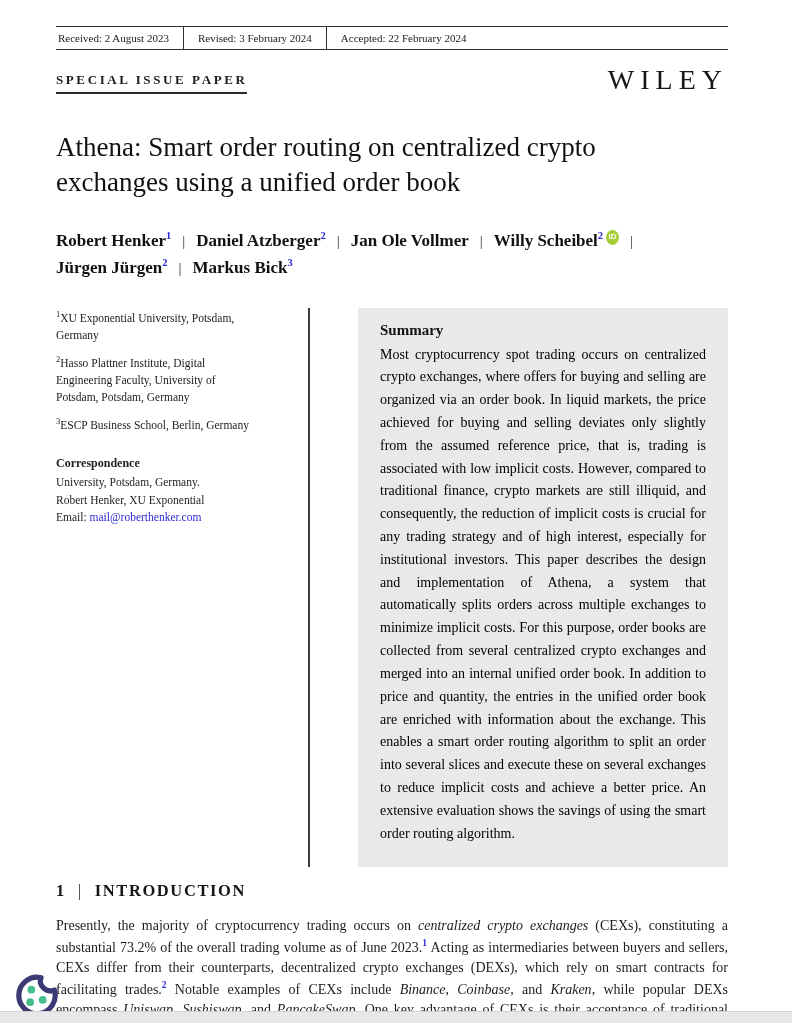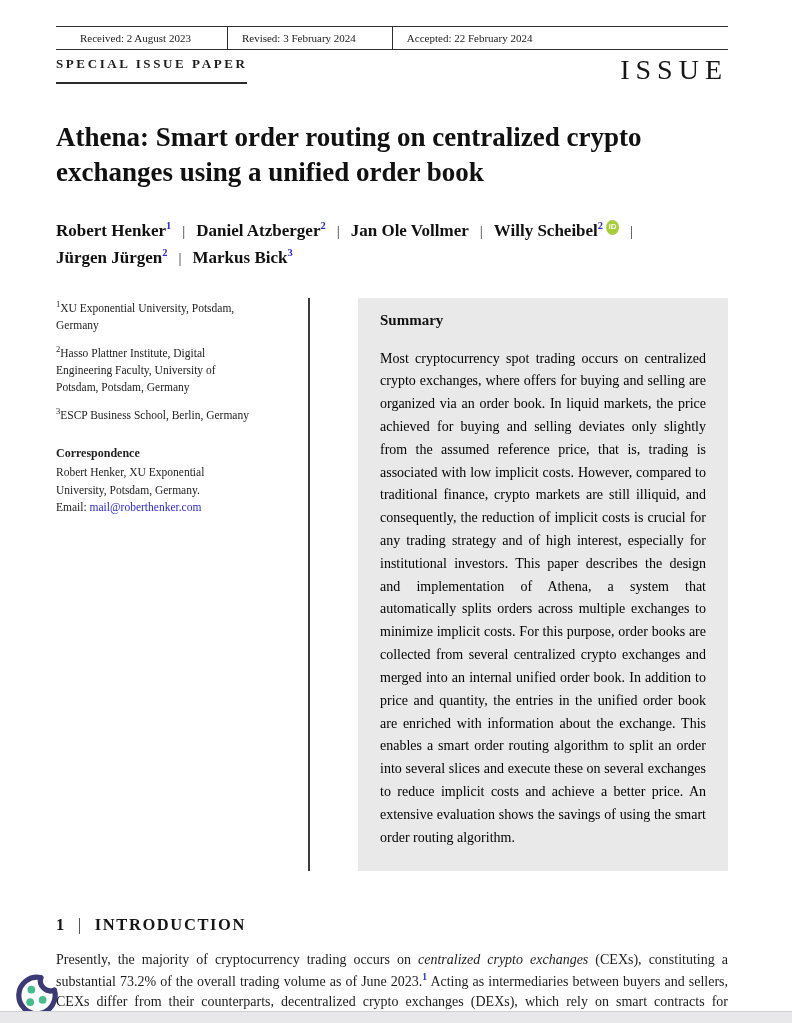--- a/index.html
+++ b/index.html
@@ -12,36 +12,36 @@
     width:792px; min-height:1023px;
     padding:26px 64px 26px 56px;
     display:flex; flex-direction:column;
   }
   
   .meta-bar {
     display:flex; align-items:stretch;
     border-top:1px solid #2e2e2e; border-bottom:1px solid #2e2e2e;
     font-size:11px; color:#222;
   }
-  .meta-item { padding:5px 14px 5px 14px;margin-left:22px; }
+  .meta-item { padding:5px 14px 5px 14px; }
   .meta-item:first-child { padding-left:2px; }
   .meta-item + .meta-item { border-left:1px solid #2e2e2e; }
   .doi-line { margin-top:7px; font-size:11px; color:#222; }
 
   
-  .header-row { display:flex; justify-content:space-between; margin-top:6px; }
+  .header-row { display:flex; justify-content:space-between; align-items:flex-end; margin-top:16px; }
   .article-type {
     font-size:13px; font-weight:bold; letter-spacing:2.6px;
     border-bottom:2px solid #2b2b2b; padding-bottom:4px;
   }
   .wiley-logo { font-size:28px; letter-spacing:6px; color:#161616; line-height:1; }
 
   
   .paper-title {
-    margin-top:36px; font-size:27px; font-weight:bold; line-height:1.3;
+    margin-top:36px; font-size:27px; font-weight:normal; line-height:1.3;
     color:#111; max-width:650px;
   }
   .authors { margin-top:24px; font-size:17px; font-weight:bold; color:#111; }
   .authors .line { margin-top:6px; }
   .author-sep { font-weight:normal; color:#333; padding:0 11px; font-size:15px; }
   sup.ref { color:#2a2ad4; font-weight:bold; font-size:10.5px; }
   .orcid-badge {
     display:inline-block; width:13px; height:15px; border-radius:50%;
     background:#a6ce39; color:#fff; font-family:"Liberation Sans",sans-serif;
     font-size:8px; font-weight:bold; text-align:center; line-height:13px;
@@ -51,25 +51,25 @@
   
   .cols { display:flex; margin-top:30px;gap:40px; }
   .left-col { width:196px; flex:none; font-size:11.5px; line-height:1.5; color:#222; }
   .affil { margin-bottom:9px; }
   .affil sup, .left-col sup { font-size:8.5px; }
   .correspondence { margin-top:20px; }
   .corr-head { font-weight:bold; font-size:12px; margin-bottom:2px; }
   .lnk { color:#2a2ad4; }
   .col-divider { width:0; border-left:2px solid #3d3d3d; margin-left:16px; }
   .summary-box { flex:1; margin-left:8px; background:#e9e9e9; padding:14px 22px 22px 22px; }
-  .summary-head { font-size:15px; font-weight:bold; margin-bottom:19px; color:#111; }
+  .summary-head { font-size:15px; font-weight:bold; margin-bottom:5px; color:#111; }
   .summary-body { font-size:14px; line-height:1.63; text-align:justify; color:#000000; }
 
   
-  .section-heading { margin-top:44px; font-size:16.5px; font-weight:bold; letter-spacing:1.6px; color:#161616; }
+  .section-heading { margin-top:14px; font-size:16.5px; font-weight:bold; letter-spacing:1.6px; color:#161616; }
   .section-heading .bar { font-weight:normal; padding:0 12px; color:#333; }
   .body-para { margin-top:15px; font-size:14px; line-height:1.47; text-align:justify; color:#1c1c1c; }
   .body-para sup.ref { font-size:9.5px; }
   .body-para i, .summary-body i { font-style:italic; }
 
   .bottom-strip { position:absolute; left:0; right:0; bottom:0; height:12px; background:#e8e8ea; border-top:1px solid #d2d2d6; }
   .cookie-logo { position:absolute; left:12px; bottom:6px; width:50px; height:50px; }
 </style>
 </head>
 <body>
@@ -77,43 +77,43 @@
 <div class="page">
 
   <div class="meta-bar">
     <span class="meta-item">Received: 2 August 2023</span>
     <span class="meta-item">Revised: 3 February 2024</span>
     <span class="meta-item">Accepted: 22 February 2024</span>
   </div>
 
   <div class="header-row">
     <span class="article-type">SPECIAL ISSUE PAPER</span>
-    <span class="wiley-logo">ISSUE</span>
+    <span class="wiley-logo">WILEY</span>
   </div>
 
   <h1 class="paper-title">Athena: Smart order routing on centralized crypto exchanges using a unified order book</h1>
 
   <div class="authors">
     <div class="line">
       <span><span>Robert Henker</span><sup class="ref">1</sup></span><span class="author-sep">|</span><span><span>Daniel Atzberger</span><sup class="ref">2</sup></span><span class="author-sep">|</span><span><span>Jan Ole Vollmer</span></span><span class="author-sep">|</span><span><span>Willy Scheibel</span><sup class="ref">2</sup><span class="orcid-badge">iD</span></span><span class="author-sep">|</span>
     </div>
     <div class="line">
       <span><span>Jürgen Jürgen</span><sup class="ref">2</sup></span><span class="author-sep">|</span><span><span>Markus Bick</span><sup class="ref">3</sup></span>
     </div>
   </div>
 
   <div class="cols">
     <div class="left-col">
       <div class="affil"><sup>1</sup><span>XU Exponential University, Potsdam, Germany</span></div>
       <div class="affil"><sup>2</sup><span>Hasso Plattner Institute, Digital Engineering Faculty, University of Potsdam, Potsdam, Germany</span></div>
       <div class="affil"><sup>3</sup><span>ESCP Business School, Berlin, Germany</span></div>
       <div class="correspondence">
         <div class="corr-head">Correspondence</div>
+        <div>University, Potsdam, Germany.</div>
         <div>Robert Henker, XU Exponential</div>
-        <div>University, Potsdam, Germany.</div>
         <div><span>Email: </span><span class="lnk">mail@roberthenker.com</span></div>
       </div>
     </div>
     <div class="col-divider"></div>
     <div class="summary-box">
       <div class="summary-head">Summary</div>
       <div class="summary-body">Most cryptocurrency spot trading occurs on centralized crypto exchanges, where offers for buying and selling are organized via an order book. In liquid markets, the price achieved for buying and selling deviates only slightly from the assumed reference price, that is, trading is associated with low implicit costs. However, compared to traditional finance, crypto markets are still illiquid, and consequently, the reduction of implicit costs is crucial for any trading strategy and of high interest, especially for institutional investors. This paper describes the design and implementation of Athena, a system that automatically splits orders across multiple exchanges to minimize implicit costs. For this purpose, order books are collected from several centralized crypto exchanges and merged into an internal unified order book. In addition to price and quantity, the entries in the unified order book are enriched with information about the exchange. This enables a smart order routing algorithm to split an order into several slices and execute these on several exchanges to reduce implicit costs and achieve a better price. An extensive evaluation shows the savings of using the smart order routing algorithm.</div>
     </div>
   </div>
 

